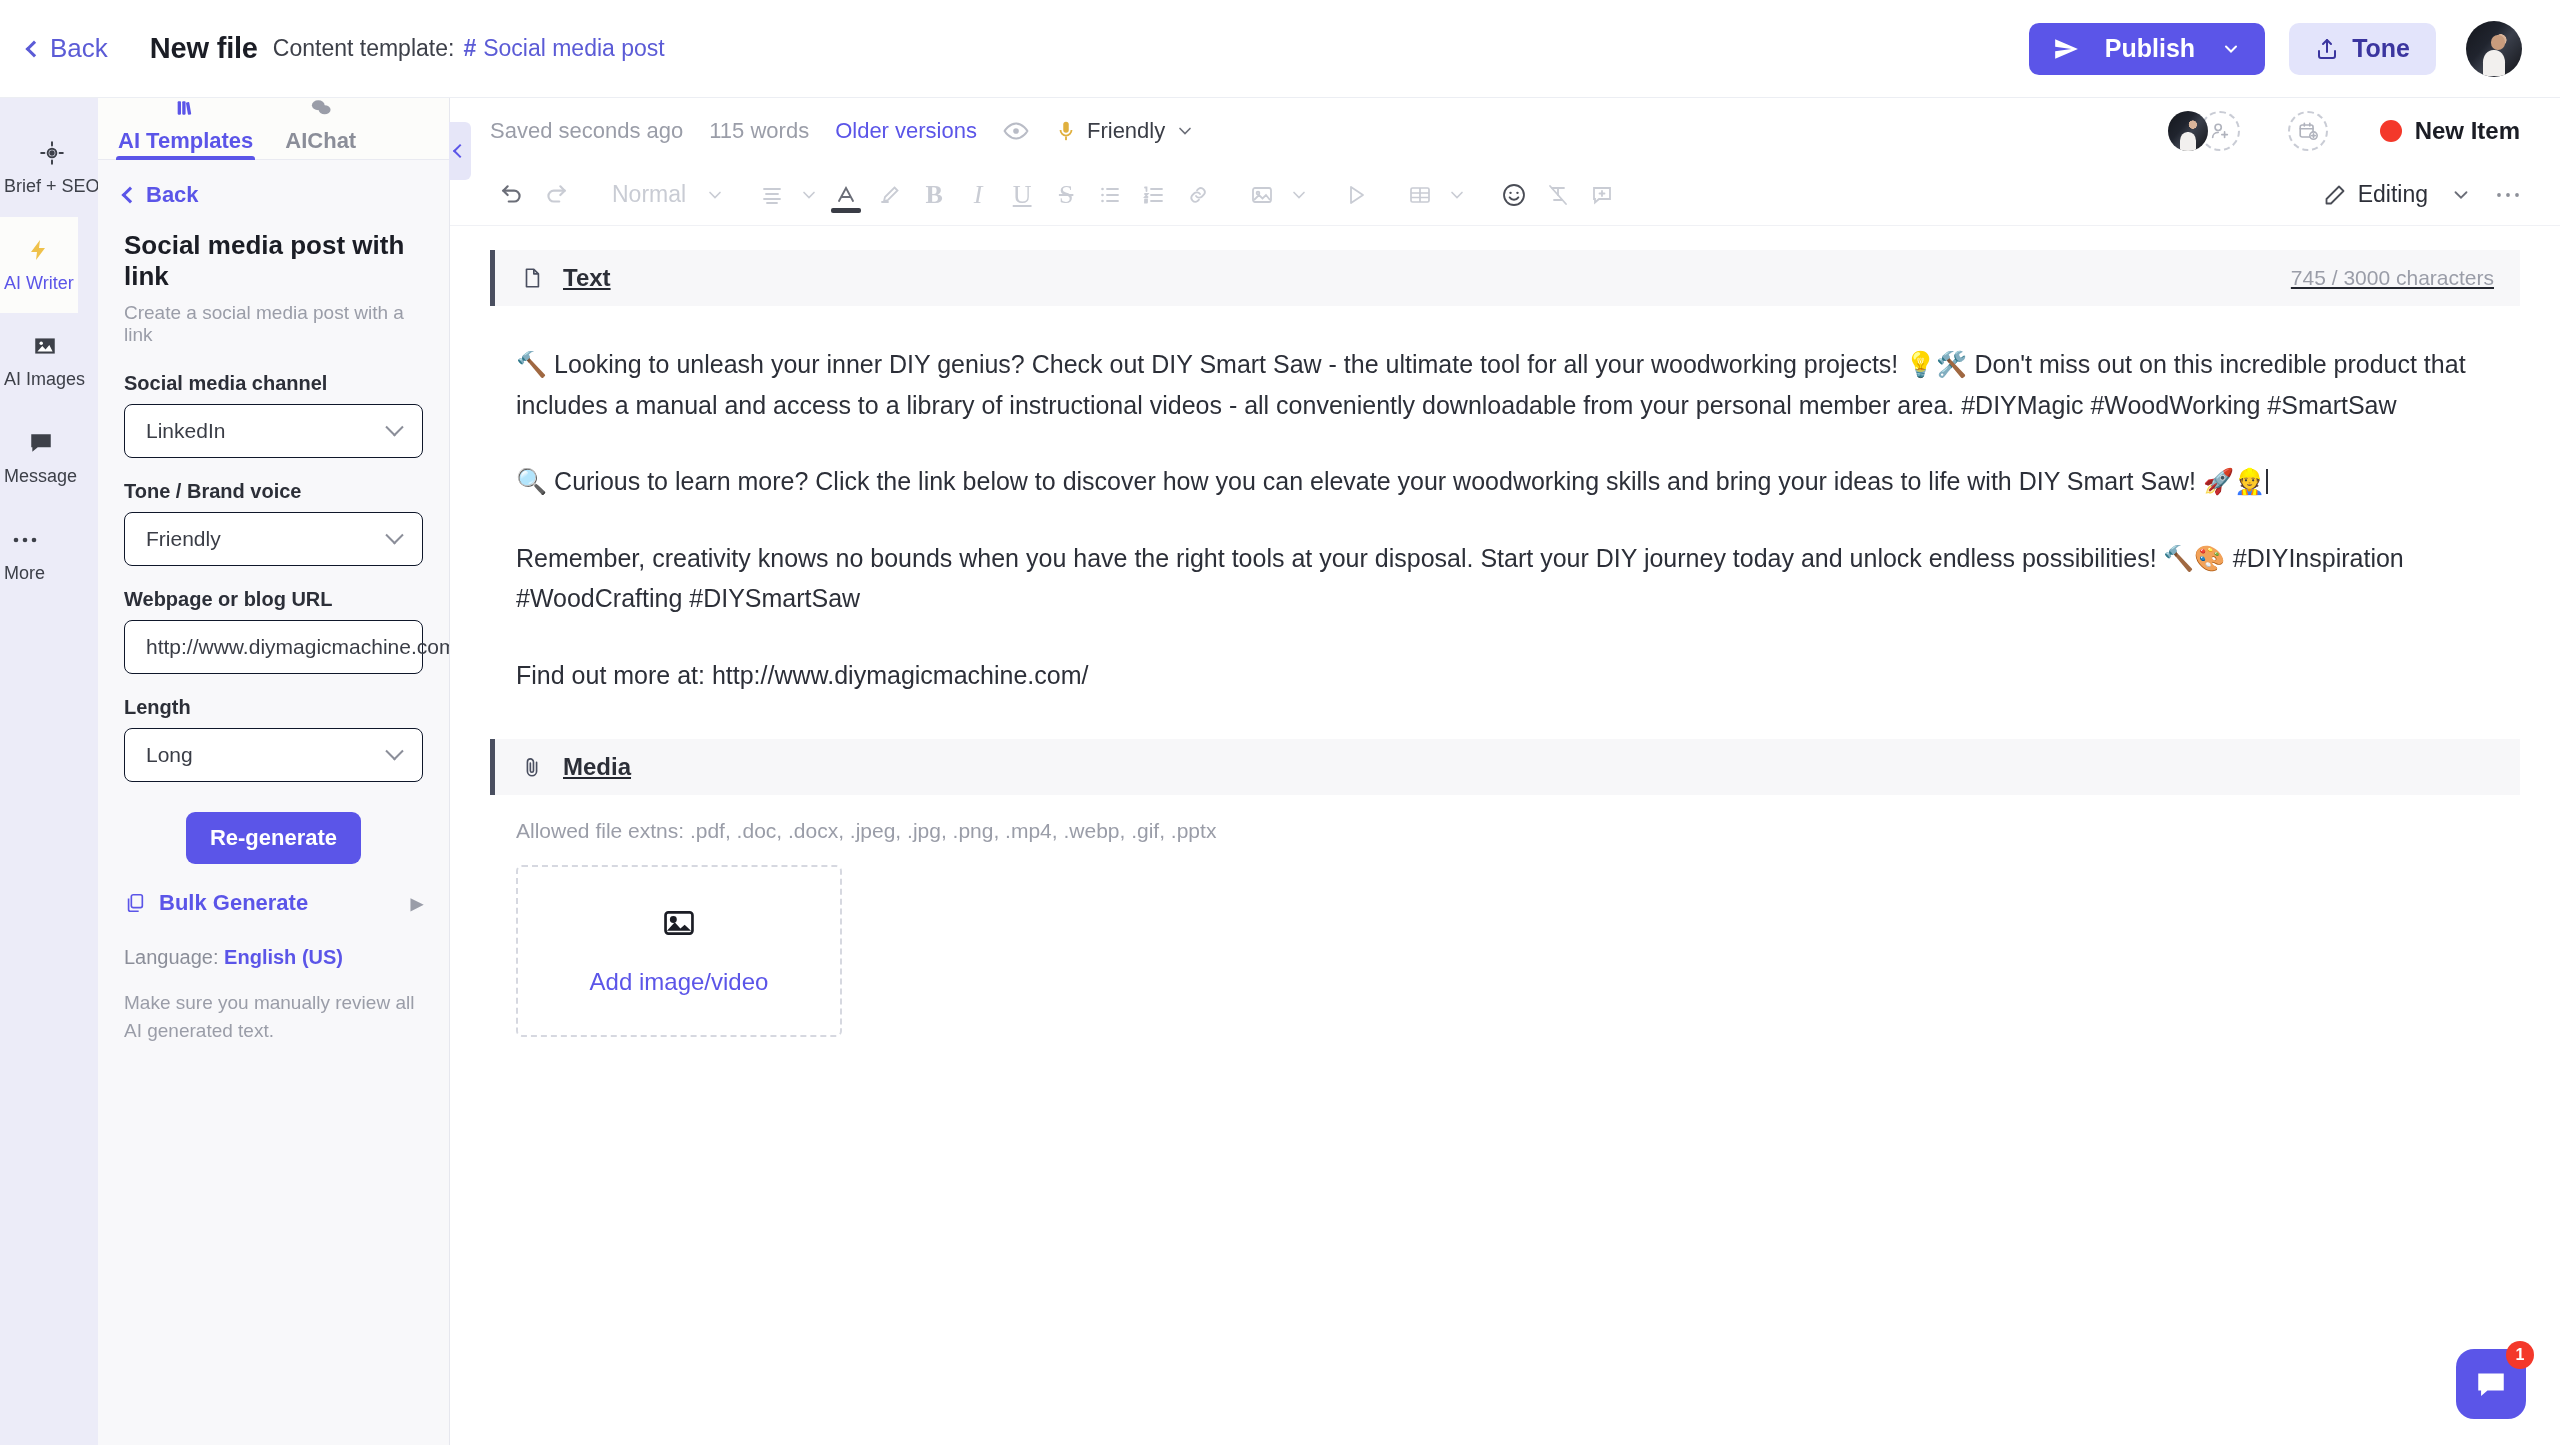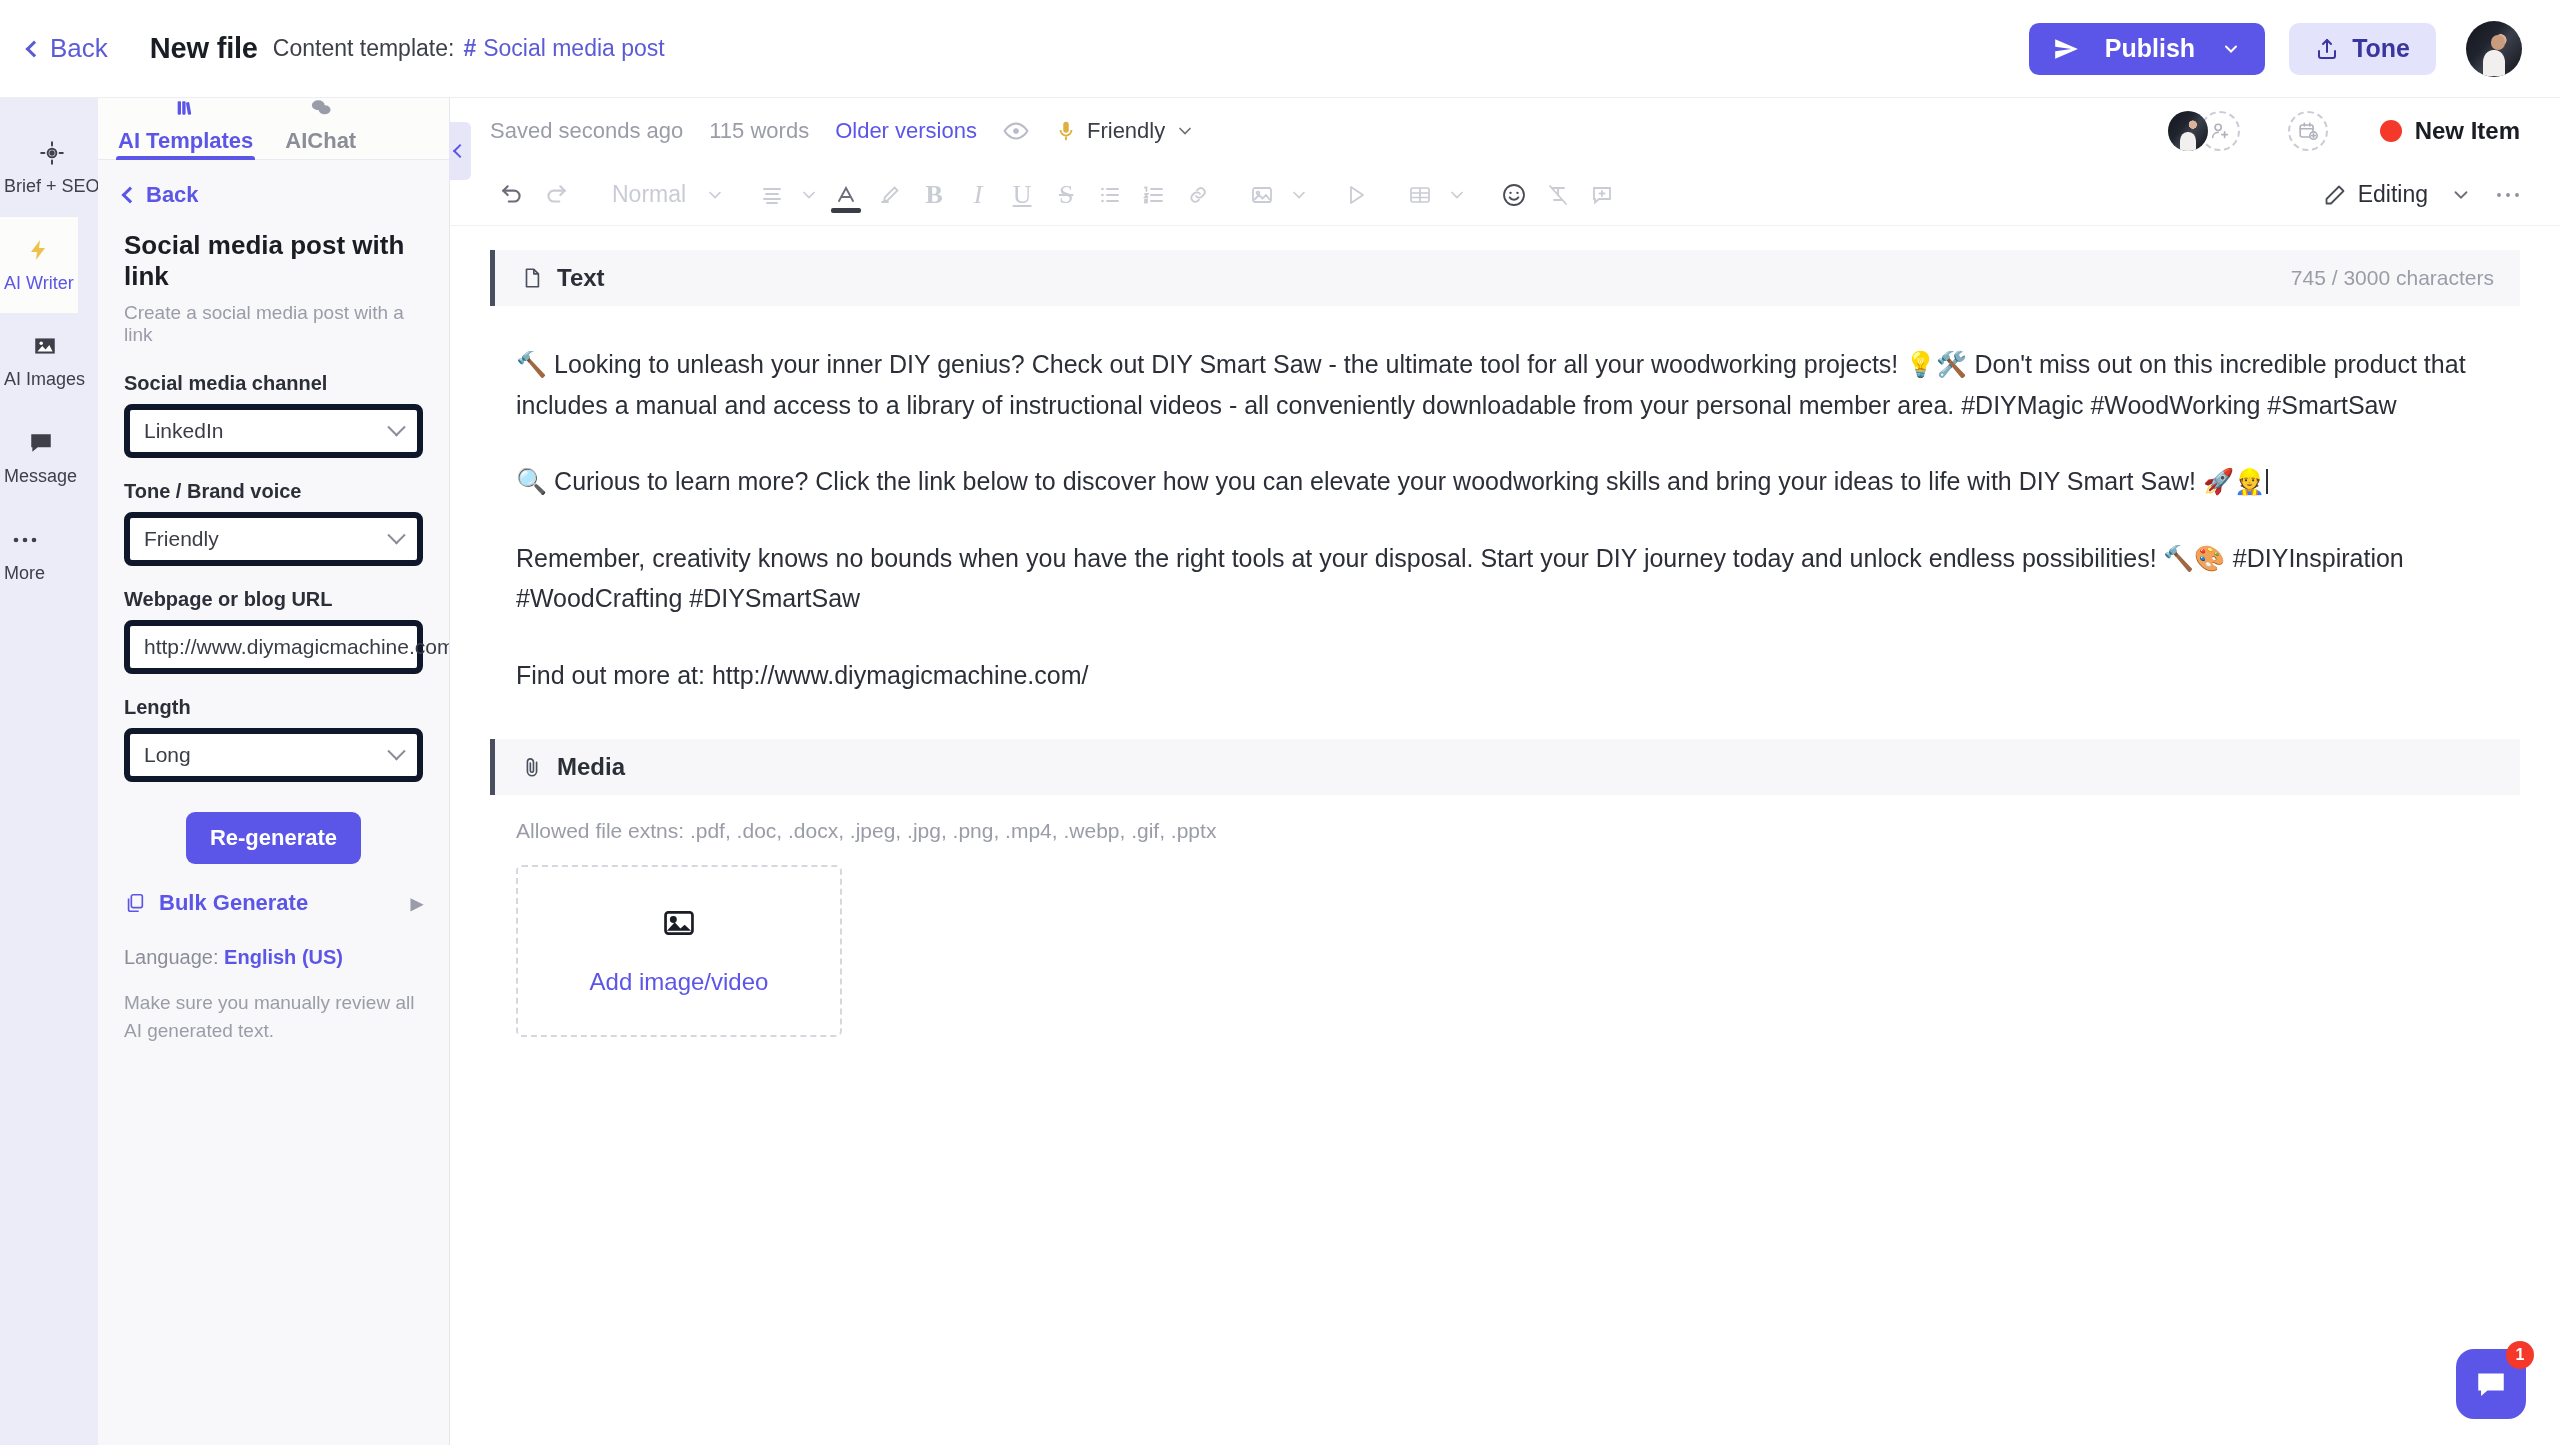--- a/index.html
+++ b/index.html
@@ -91,22 +91,22 @@
   .ptab .t-ico { font-size: 20px; }
 
   .panel-inner { padding: 22px 26px 24px; overflow: hidden; }
   .panel-back { display:flex; align-items:center; gap:10px; color:#5b55e8;
     font-size: 22px; font-weight: 600; cursor: pointer; margin-bottom: 22px; }
   .panel-title { font-size: 26px; font-weight: 700; color: #1b1d25; margin-bottom: 10px; }
   .panel-desc { font-size: 19px; color: #9a9da8; margin-bottom: 26px; }
   .field { margin-bottom: 22px; }
   .field-label { font-size: 20px; font-weight: 600; color: #2c2f38; margin-bottom: 9px; }
   .select, .textinput {
-    width: 100%; height: 54px; border: 6px solid #0f172a; border-radius: 8px;
-    background: #fff; display: flex; align-items: center; padding: 0 14px;
+    width: 100%; height: 54px; border: 1px solid #0f172a; border-radius: 8px;
+    background: #fff; display: flex; align-items: center; padding: 0 21px;
     font-size: 21px; color: #3a3d46; cursor: pointer; position: relative;
   }
   .select .val { flex: 1 1 auto; }
   .chev-dn { width: 13px; height: 13px; border-right: 2.5px solid #8b8e99;
     border-bottom: 2.5px solid #8b8e99; transform: rotate(45deg) translate(-3px,-3px); flex:0 0 auto; }
   .regen-row { display: flex; justify-content: center; margin: 30px 0 26px; }
   .btn-regen { background: #5b55e8; color:#fff; border:none; border-radius: 9px;
     padding: 0 24px; height: 52px; font-size: 22px; font-weight: 600;
     font-family: inherit; cursor: pointer; }
   .bulk-row { display:flex; align-items:center; gap: 13px; color:#5b55e8;
@@ -156,21 +156,21 @@
   .tb-underline-a { position:relative; }
   .tb-underline-a .bar { position:absolute; left:7px; right:7px; bottom:4px; height:5px; background:#3a3d46; border-radius:2px;}
   .tb-editing { display:flex; align-items:center; gap:11px; color:#2c2f38; font-size:23px;
     margin-left: auto; cursor:pointer; }
   .tb-chev { margin-left: 18px; color:#8d9099; }
   .tb-dots { margin-left: 18px; color:#8d9099; letter-spacing: 2px; }
 
   .ed-scroll { flex:1 1 auto; overflow:hidden; padding: 24px 40px 0 40px; }
   .sec-head {
     display:flex; align-items:center; background:#f7f7f9; border-left: 5px solid #4a4f60;
-    height: 56px; padding: 0 26px; gap: 14px;
+    height: 56px; padding: 0 26px; gap: 20px; text-decoration: underline;
   }
   .sec-head .s-ico { font-size: 22px; color:#4a4f60; }
   .sec-title { font-size: 24px; font-weight: 600; color:#2c2f38; }
   .sec-count { margin-left:auto; font-size: 21px; color:#9a9da8; }
 
   .doc { padding: 38px 26px 10px 26px; }
   .doc p { font-size: 25px; line-height: 1.62; color:#2c2f38; margin-bottom: 36px; }
   .doc p:last-child { margin-bottom: 0; }
   .caret { display:inline-block; width:2px; height:25px; background:#2c2f38;
     vertical-align:-4px; margin-left:1px; }

